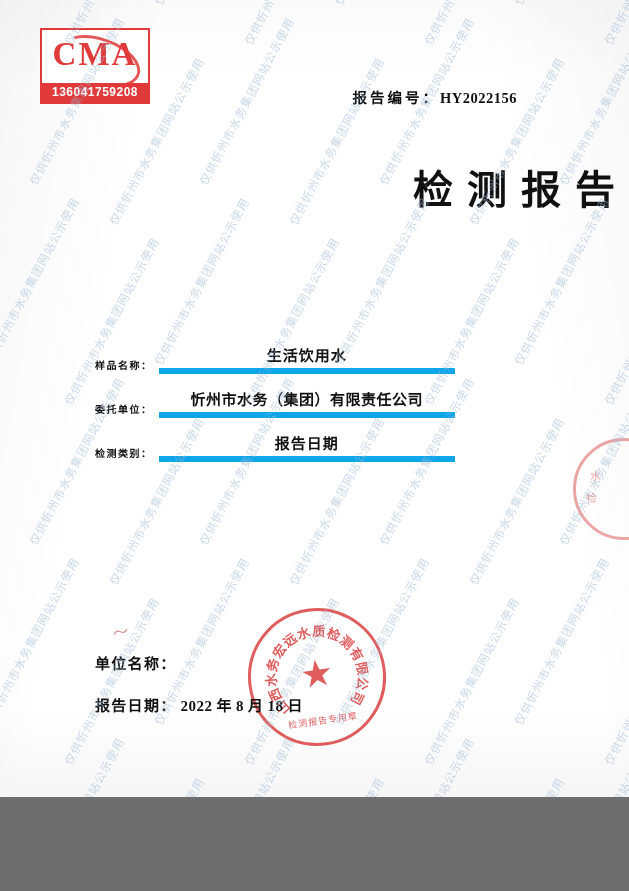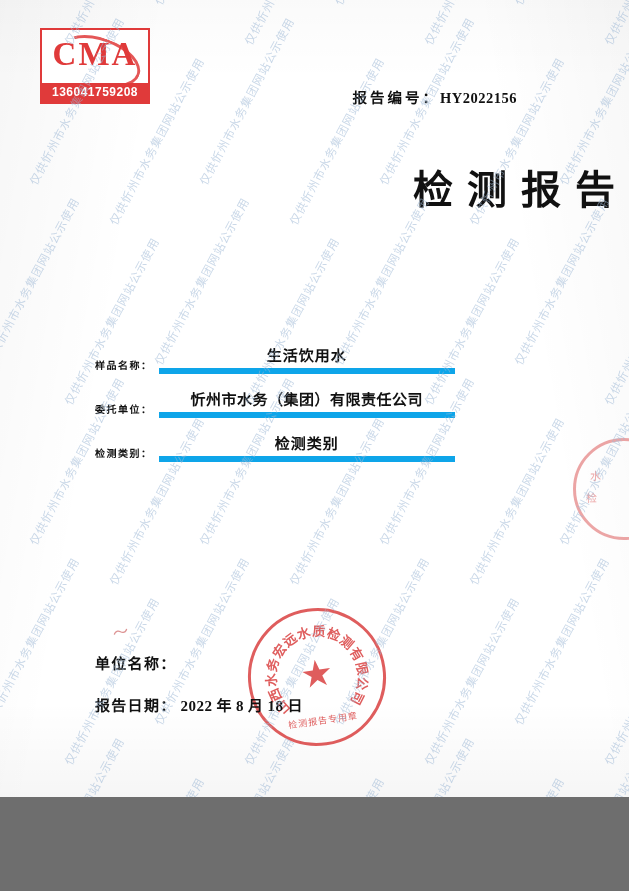--- a/index.html
+++ b/index.html
@@ -276,21 +276,21 @@
     <div class="field-row">
       <span class="field-label">样品名称：</span>
       <span class="field-value">生活饮用水</span>
     </div>
     <div class="field-row">
       <span class="field-label">委托单位：</span>
       <span class="field-value tight">忻州市水务（集团）有限责任公司</span>
     </div>
     <div class="field-row">
       <span class="field-label">检测类别：</span>
-      <span class="field-value">检测类别</span>
+      <span class="field-value">报告日期</span>
     </div>
   </div>
 
   <div class="stamp-edge">
     <span class="e1">水</span>
     <span class="e2">检</span>
   </div>
 
   <div class="ink-mark">〜</div>
 

